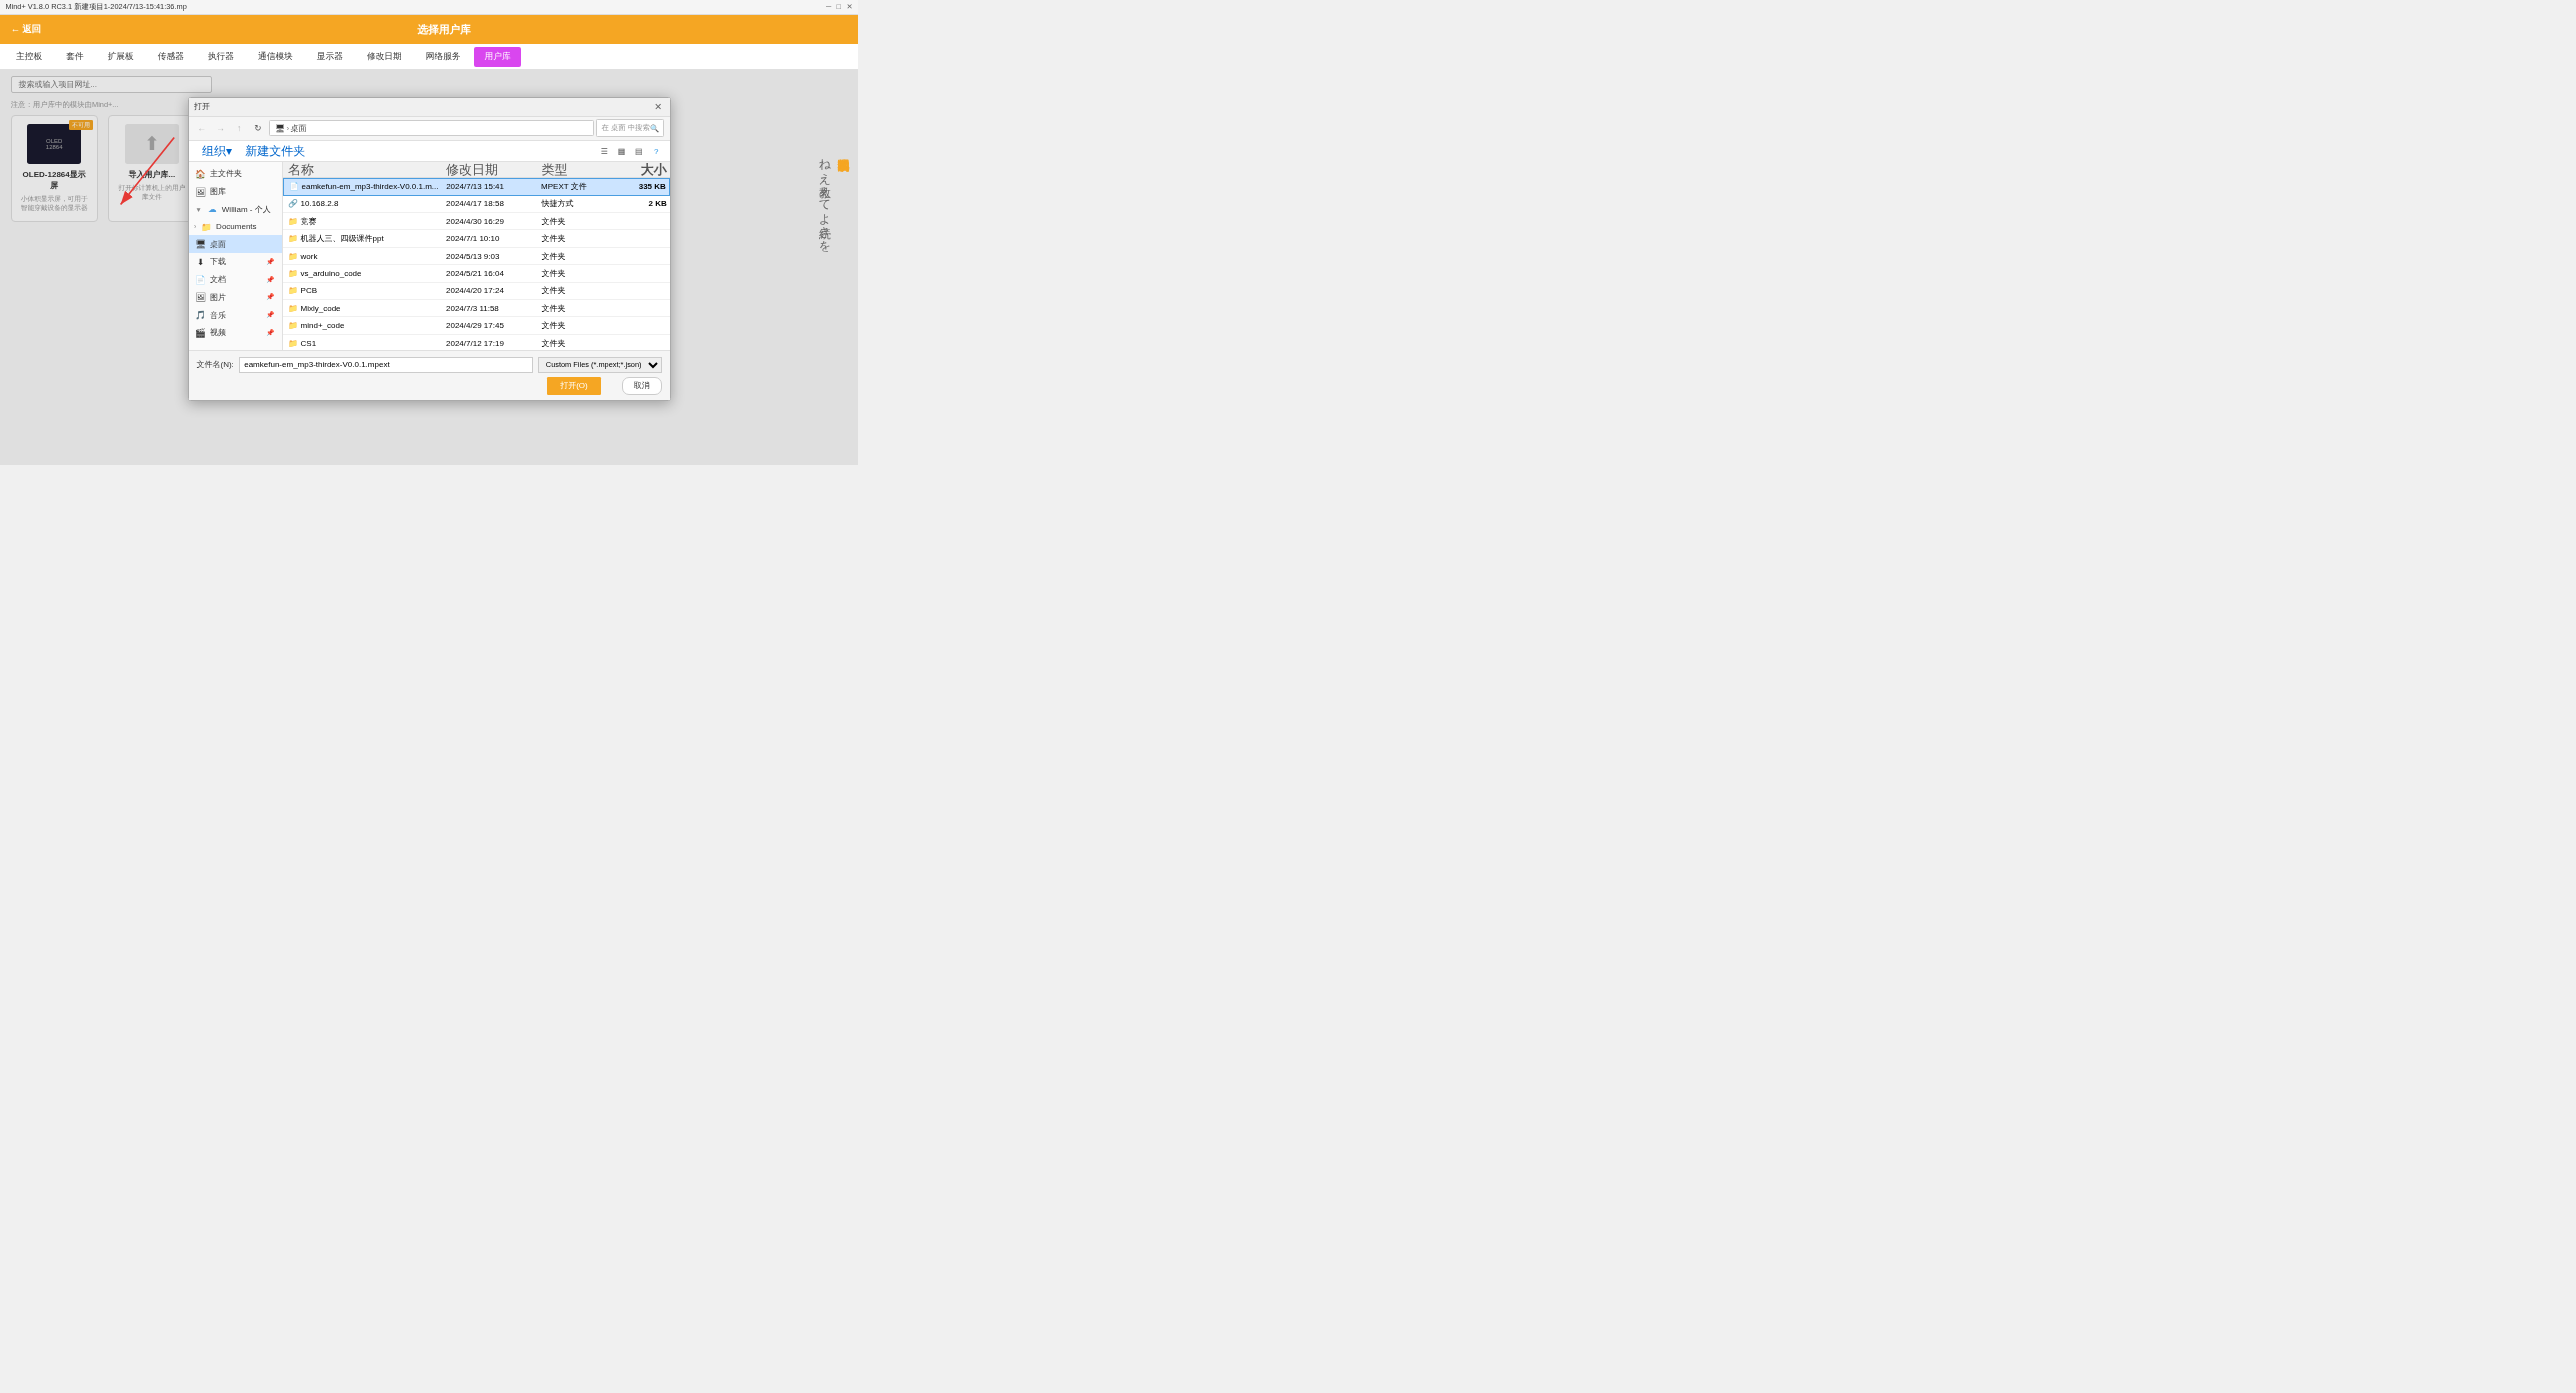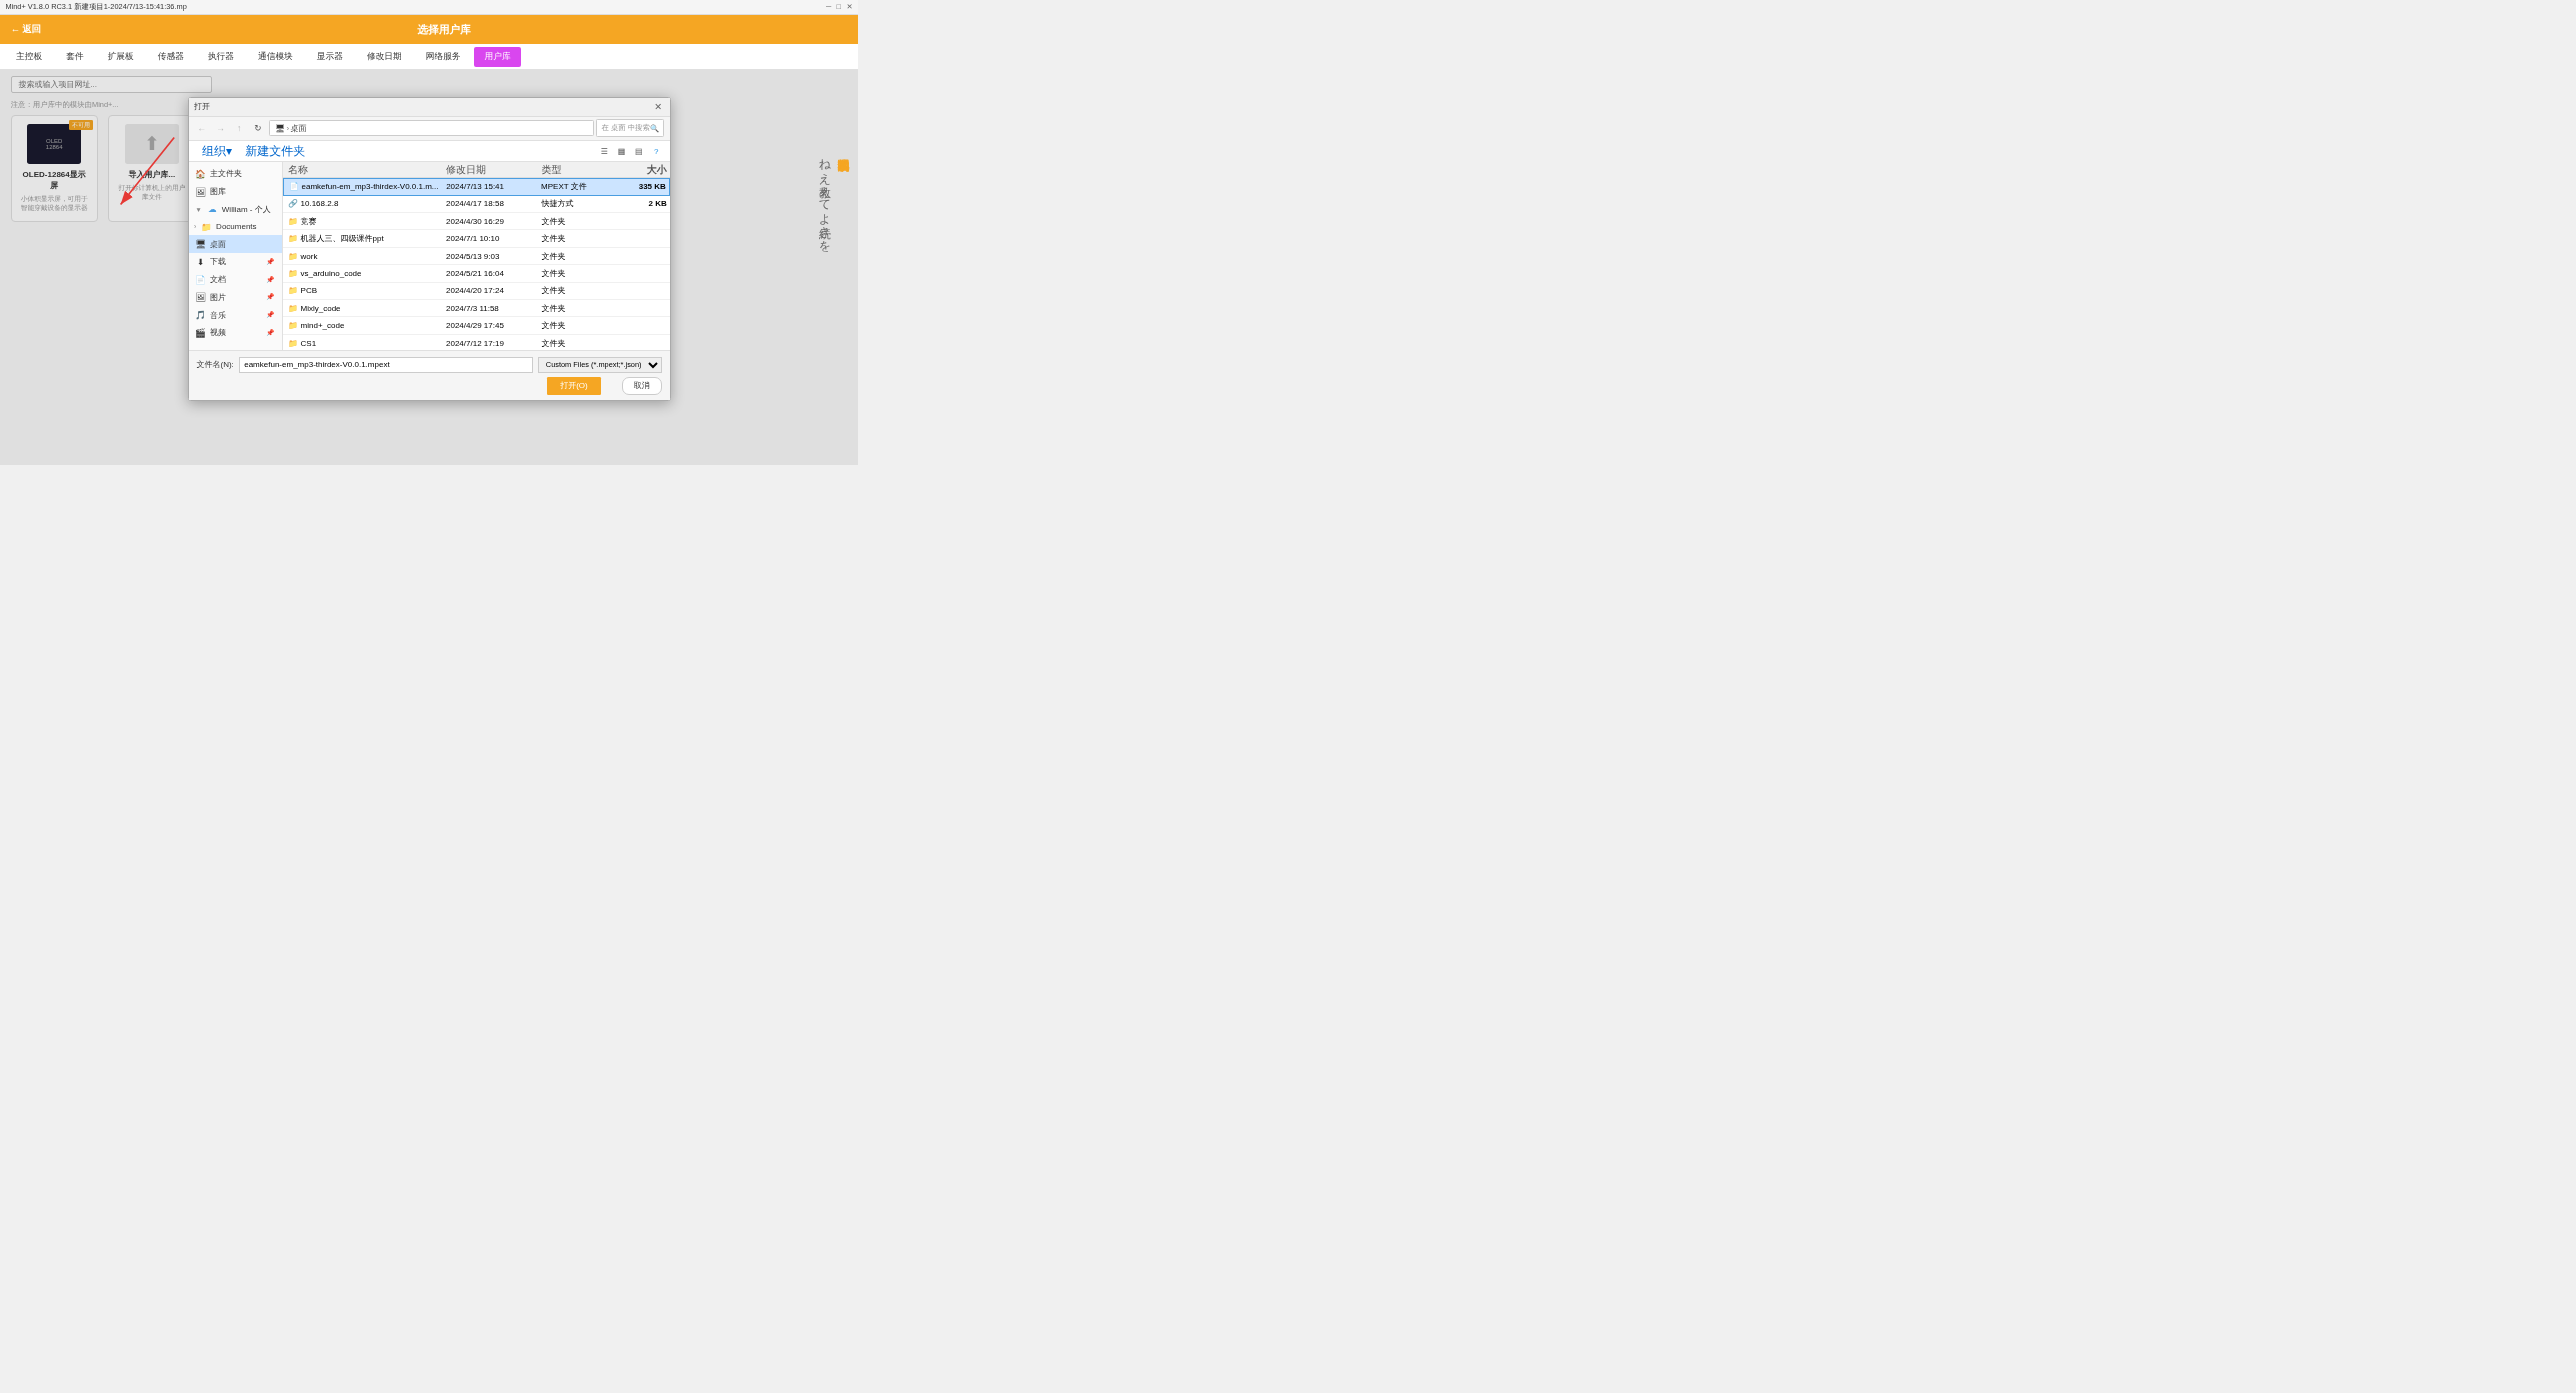--- a/index.html
+++ b/index.html
@@ -335,21 +335,21 @@
       flex: 1;
       overflow-y: auto;
       position: relative;
     }
     .filelist-header {
       display: flex;
       align-items: center;
       background: #f0f0f0;
       border-bottom: 0.7px solid #ddd;
       height: 16px;
-      font-size: 10px;
+      font-size: 13px;
       color: #555;
       position: sticky;
       top: 0;
     }
     .col-name { flex: 2; padding: 0 5.4px; }
     .col-date { flex: 1.2; padding: 0 2.7px; }
     .col-type { flex: 1; padding: 0 2.7px; }
     .col-size { flex: 0.6; padding: 0 2.7px; text-align: right; font-weight: bold; }
 
     .file-row {

